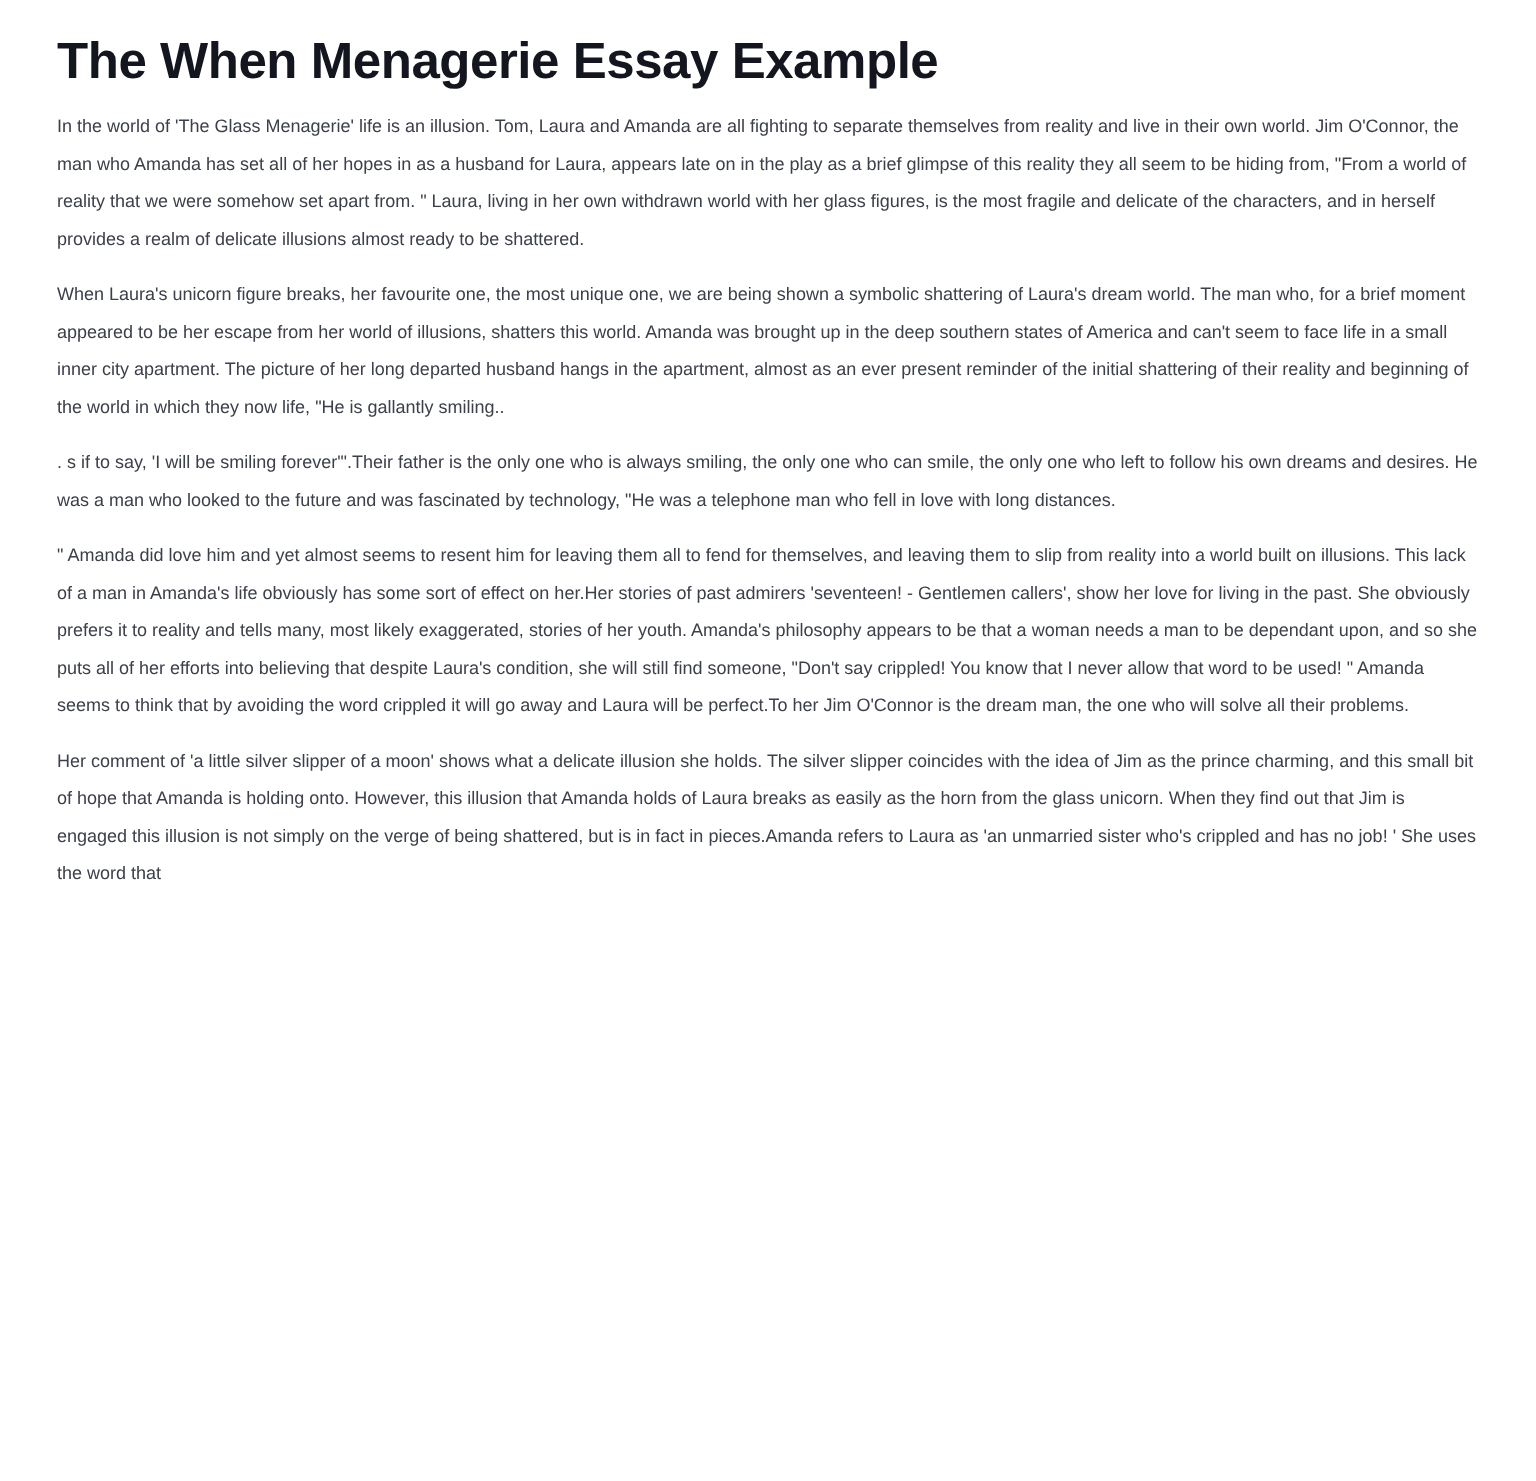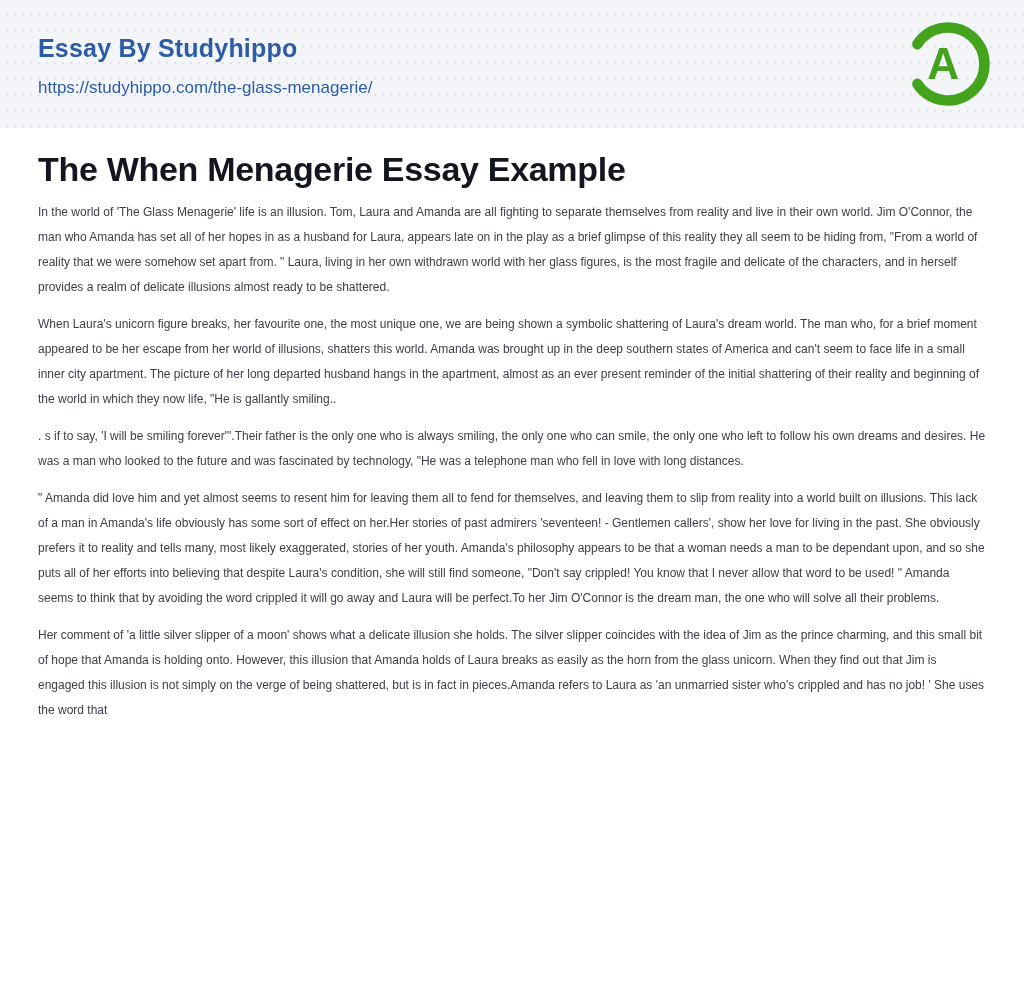--- a/index.html
+++ b/index.html
@@ -58,32 +58,20 @@
     line-height: 25px;
     color: var(--body-color, #3c404a);
     margin-bottom: 12px;
   }
 </style>
 </head>
 <body>
 
 <div class="page">
 
-  <header class="header">
-    <div class="header-text">
-      <div class="brand">Essay By Studyhippo</div>
-      <a class="url" href="#">https://studyhippo.com/the-glass-menagerie/</a>
-    </div>
-    <div class="logo">
-      <svg viewBox="0 0 100 100" width="96" height="96">
-        <path d="M 18.1 29.3 A 38 38 0 1 1 18.1 70.7" fill="none" stroke="#43a31c" stroke-width="11" stroke-linecap="round"></path>
-        <text x="45" y="66" text-anchor="middle" font-family="Liberation Sans, sans-serif" font-size="46" font-weight="bold" fill="#43a31c">A</text>
-      </svg>
-    </div>
-  </header>
 
   <main class="content">
     <h1 class="essay-title">The When Menagerie Essay Example</h1>
     <div class="essay-body" id="essay-body">
         <p>In the world of 'The Glass Menagerie' life is an illusion. Tom, Laura and Amanda are all fighting to separate themselves from reality and live in their own world. Jim O'Connor, the man who Amanda has set all of her hopes in as a husband for Laura, appears late on in the play as a brief glimpse of this reality they all seem to be hiding from, "From a world of reality that we were somehow set apart from. " Laura, living in her own withdrawn world with her glass figures, is the most fragile and delicate of the characters, and in herself provides a realm of delicate illusions almost ready to be shattered.</p>
         <p>When Laura's unicorn figure breaks, her favourite one, the most unique one, we are being shown a symbolic shattering of Laura's dream world. The man who, for a brief moment appeared to be her escape from her world of illusions, shatters this world. Amanda was brought up in the deep southern states of America and can't seem to face life in a small inner city apartment. The picture of her long departed husband hangs in the apartment, almost as an ever present reminder of the initial shattering of their reality and beginning of the world in which they now life, "He is gallantly smiling..</p>
         <p>. s if to say, 'I will be smiling forever'".Their father is the only one who is always smiling, the only one who can smile, the only one who left to follow his own dreams and desires. He was a man who looked to the future and was fascinated by technology, "He was a telephone man who fell in love with long distances.</p>
         <p>" Amanda did love him and yet almost seems to resent him for leaving them all to fend for themselves, and leaving them to slip from reality into a world built on illusions. This lack of a man in Amanda's life obviously has some sort of effect on her.Her stories of past admirers 'seventeen! - Gentlemen callers', show her love for living in the past. She obviously prefers it to reality and tells many, most likely exaggerated, stories of her youth. Amanda's philosophy appears to be that a woman needs a man to be dependant upon, and so she puts all of her efforts into believing that despite Laura's condition, she will still find someone, "Don't say crippled! You know that I never allow that word to be used! " Amanda seems to think that by avoiding the word crippled it will go away and Laura will be perfect.To her Jim O'Connor is the dream man, the one who will solve all their problems.</p>
         <p>Her comment of 'a little silver slipper of a moon' shows what a delicate illusion she holds. The silver slipper coincides with the idea of Jim as the prince charming, and this small bit of hope that Amanda is holding onto. However, this illusion that Amanda holds of Laura breaks as easily as the horn from the glass unicorn. When they find out that Jim is engaged this illusion is not simply on the verge of being shattered, but is in fact in pieces.Amanda refers to Laura as 'an unmarried sister who's crippled and has no job! ' She uses the word that</p>
       </div>

